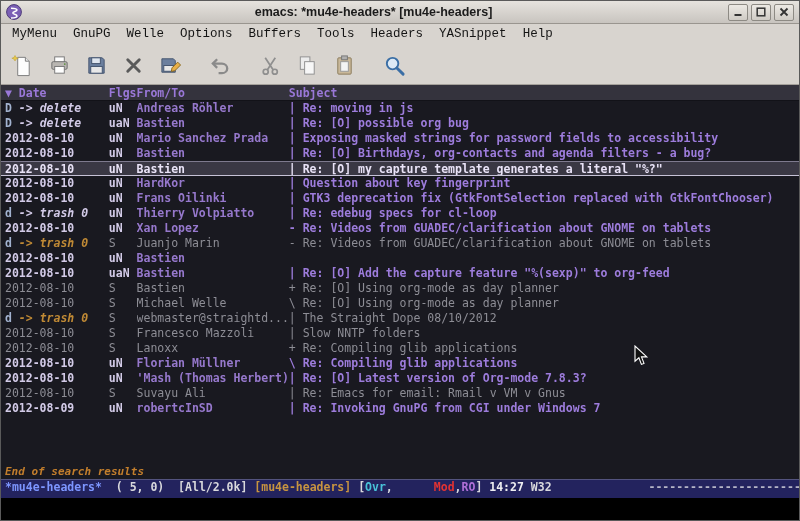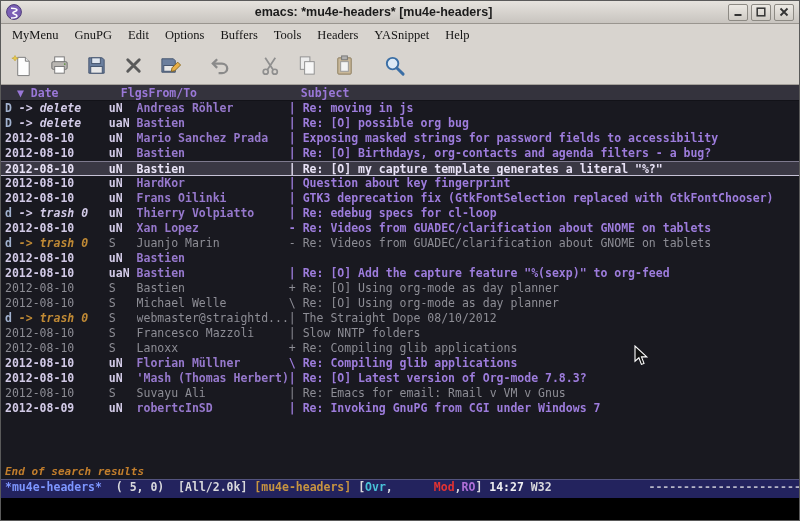--- a/index.html
+++ b/index.html
@@ -14,34 +14,34 @@
               background: linear-gradient(#e6e3de, #c8c4bf); border-bottom: 1px solid #99958f; }
   .win-icon { width: 16px; height: 16px; flex: 0 0 16px; }
   .title { flex: 1; text-align: center; font-family: "Liberation Sans", sans-serif;
            font-size: 12.5px; font-weight: bold; color: #1b1b1b; }
   .winbtn { width: 20px; height: 17px; margin-left: 3px; border: 1px solid #8d8a84;
             background: linear-gradient(#ece9e4, #cfcbc5); display: flex; align-items: center;
             justify-content: center; border-radius: 2px; }
   .winbtn svg { width: 10px; height: 10px; }
 
   
-  .menubar { height: 23px; flex: 0 0 23px; display: flex; align-items: center; background: #d8d4cf;
-             padding: 0 3px; font-family: Liberation Serif, serif; font-size: 12.5px; color: #141414; }
+  .menubar { height: 23px; flex: 0 0 23px; display: flex; align-items: flex-start; background: #d8d4cf;
+             padding: 0 3px; font-family: Liberation Mono, monospace; font-size: 12.5px; color: #141414; }
   .menubar .mitem { padding: 3px 8px; cursor: default; }
 
   
   .toolbar { height: 38px; flex: 0 0 38px; display: flex; align-items: center; background: #d8d4cf;
              border-bottom: 1px solid #a5a19b; padding: 0 8px; gap: 10px; }
   .tbtn { width: 27px; height: 27px; display: flex; align-items: center; justify-content: center; }
   .tbtn svg { width: 23px; height: 23px; }
   .tbtn.gap { margin-left: 13px; }
 
   
   .buffer { flex: 1 1 auto; background: #191920; display: flex; flex-direction: column; overflow: hidden; }
-  .header-line { height: 16px; flex: 0 0 16px; display: flex; align-items: center; padding-left: 16px;
+  .header-line { height: 16px; flex: 0 0 16px; display: flex; align-items: center; padding-left: 4px;
                  background: #34333d; border-bottom: 1px solid #121218;
                  color: #9a78d8; font-weight: bold; font-size: 11.5px; white-space: pre; }
   .rows { flex: 1 1 auto; overflow: hidden; }
 
   .row { display: flex; height: 15px; line-height: 15px; font-size: 11.5px; padding-left: 4px; white-space: pre; }
   .c-date  { width: 15ch; overflow: hidden; flex: 0 0 auto; }
   .c-flags { width: 4ch;  overflow: hidden; flex: 0 0 auto; }
   .c-from  { width: 22ch; overflow: hidden; flex: 0 0 auto; }
   .c-subj  { flex: 1 1 auto; overflow: hidden; }
 
@@ -106,21 +106,21 @@
     <div class="winbtn">
       <svg viewBox="0 0 10 10">
           <path d="M1.5 1.5l7 7M8.5 1.5l-7 7" stroke="#333" stroke-width="1.8" fill="none"></path>
         </svg>
     </div>
   </div>
 
   <div class="menubar">
       <span class="mitem">MyMenu</span>
       <span class="mitem">GnuPG</span>
-      <span class="mitem">Edit</span>
+      <span class="mitem">Welle</span>
       <span class="mitem">Options</span>
       <span class="mitem">Buffers</span>
       <span class="mitem">Tools</span>
       <span class="mitem">Headers</span>
       <span class="mitem">YASnippet</span>
       <span class="mitem">Help</span>
     </div>
 
   <div class="toolbar">
     <div class="tbtn">

